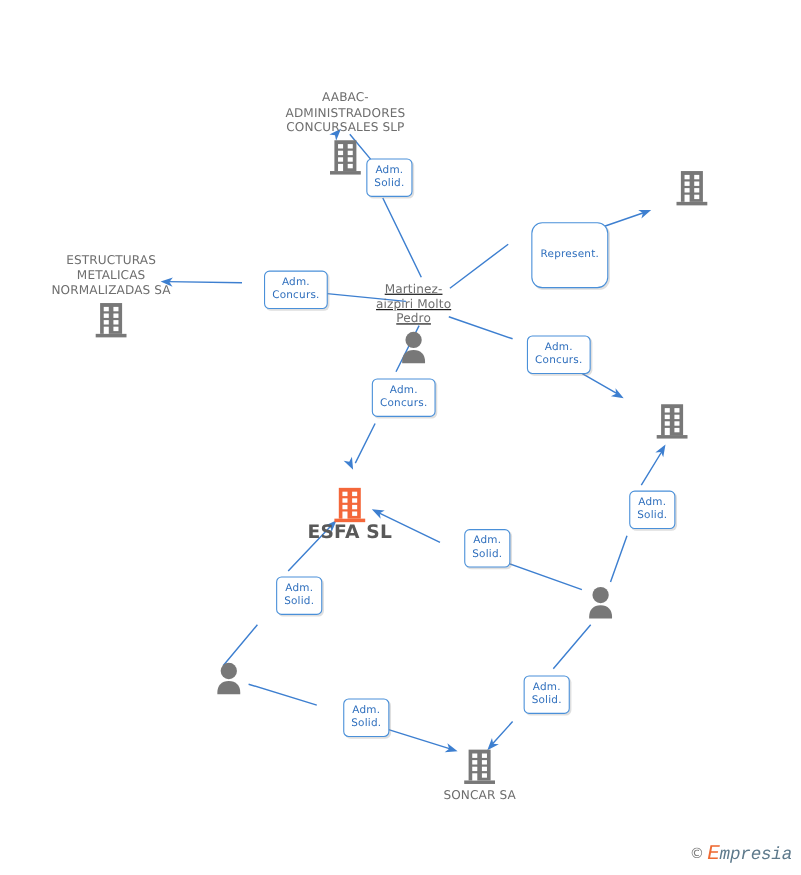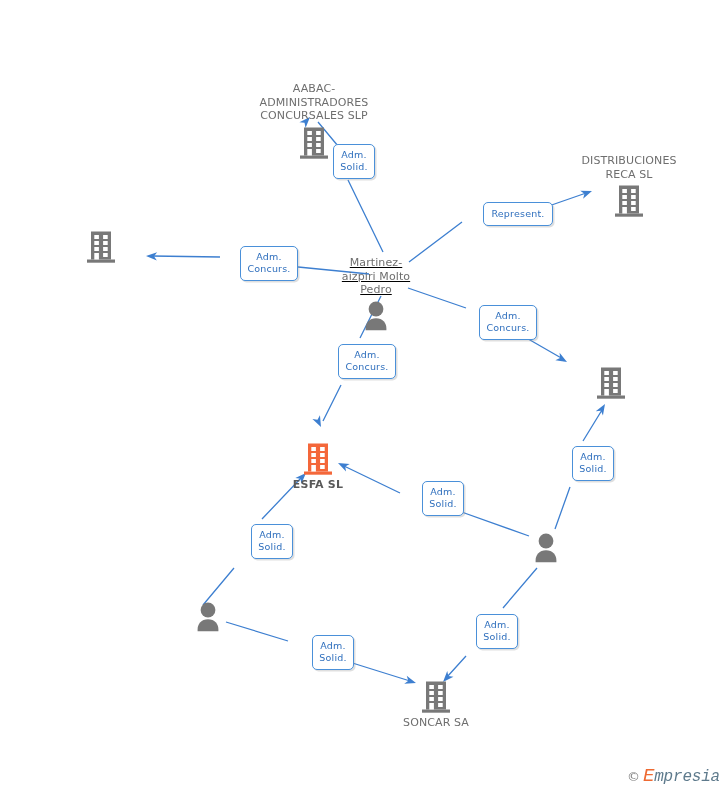--- a/index.html
+++ b/index.html
@@ -45,42 +45,43 @@
     white-space: pre-line;
     margin-top: 2px;
   }
   .node.label-above .node-label {
     margin-top: 0;
     margin-bottom: 3px;
   }
   .node.focus .node-label {
     color: #595959;
     font-weight: bold;
-    font-size: 11px;
+    font-size: 17px;
     letter-spacing: 0.2px;
   }
   .edge-label {
     position: absolute;
     box-sizing: border-box;
     background: #ffffff;
     border: 1.4px solid #4a90d9;
     border-radius: 5px;
     color: #2f6fbd;
     font-size: 9.5px;
     line-height: 12.5px;
     text-align: center;
     padding: 4px 6px 4px 6px;
     white-space: pre-line;
     box-shadow: 1.5px 1.5px 0 rgba(150,150,150,0.30);
     z-index: 5;
     letter-spacing: 0.2px;
     margin-left: 16px;
   }
   .edge-label.one-line {
-    padding: 5px 7px;
+    padding: 23px 7px;
+    border-radius: 10px;
   }
   #watermark {
     position: absolute;
     right: 8px;
     bottom: 8px;
     z-index: 9;
     display: flex;
     align-items: center;
     gap: 3px;
     font-size: 16px;
@@ -146,36 +147,37 @@
             <rect x="17.1" y="5" width="4.6" height="4" fill="#ffffff"></rect>
             <rect x="8.3" y="11" width="4.6" height="4" fill="#ffffff"></rect>
             <rect x="17.1" y="11" width="4.6" height="4" fill="#ffffff"></rect>
             <rect x="8.3" y="17" width="4.6" height="4" fill="#ffffff"></rect>
             <rect x="17.1" y="17" width="4.6" height="4" fill="#ffffff"></rect>
             <rect x="8.3" y="23" width="4.6" height="6.5" fill="#ffffff"></rect>
             <rect x="17.1" y="23" width="4.6" height="4" fill="#ffffff"></rect>
           </svg></span>
       </div>
       <div class="node label-above" style="left: 629px; top: 154px;">
-        <span class="node-label">DISTRIBUCIONES
-RECA SL</span>
         <span class="icon-wrap"><svg width="30" height="34" viewBox="0 0 30 34" xmlns="http://www.w3.org/2000/svg">
             <rect x="5" y="1.5" width="20" height="28" fill="#787878"></rect>
             <rect x="1" y="29.5" width="28" height="3.2" fill="#787878"></rect>
             <rect x="8.3" y="5" width="4.6" height="4" fill="#ffffff"></rect>
             <rect x="17.1" y="5" width="4.6" height="4" fill="#ffffff"></rect>
             <rect x="8.3" y="11" width="4.6" height="4" fill="#ffffff"></rect>
             <rect x="17.1" y="11" width="4.6" height="4" fill="#ffffff"></rect>
             <rect x="8.3" y="17" width="4.6" height="4" fill="#ffffff"></rect>
             <rect x="17.1" y="17" width="4.6" height="4" fill="#ffffff"></rect>
             <rect x="8.3" y="23" width="4.6" height="6.5" fill="#ffffff"></rect>
             <rect x="17.1" y="23" width="4.6" height="4" fill="#ffffff"></rect>
           </svg></span>
       </div>
       <div class="node label-above" style="left: 101px; top: 230px;">
+        <span class="node-label">ESTRUCTURAS
+METALICAS
+NORMALIZADAS SA</span>
         <span class="icon-wrap"><svg width="30" height="34" viewBox="0 0 30 34" xmlns="http://www.w3.org/2000/svg">
             <rect x="5" y="1.5" width="20" height="28" fill="#787878"></rect>
             <rect x="1" y="29.5" width="28" height="3.2" fill="#787878"></rect>
             <rect x="8.3" y="5" width="4.6" height="4" fill="#ffffff"></rect>
             <rect x="17.1" y="5" width="4.6" height="4" fill="#ffffff"></rect>
             <rect x="8.3" y="11" width="4.6" height="4" fill="#ffffff"></rect>
             <rect x="17.1" y="11" width="4.6" height="4" fill="#ffffff"></rect>
             <rect x="8.3" y="17" width="4.6" height="4" fill="#ffffff"></rect>
             <rect x="17.1" y="17" width="4.6" height="4" fill="#ffffff"></rect>
             <rect x="8.3" y="23" width="4.6" height="6.5" fill="#ffffff"></rect>

